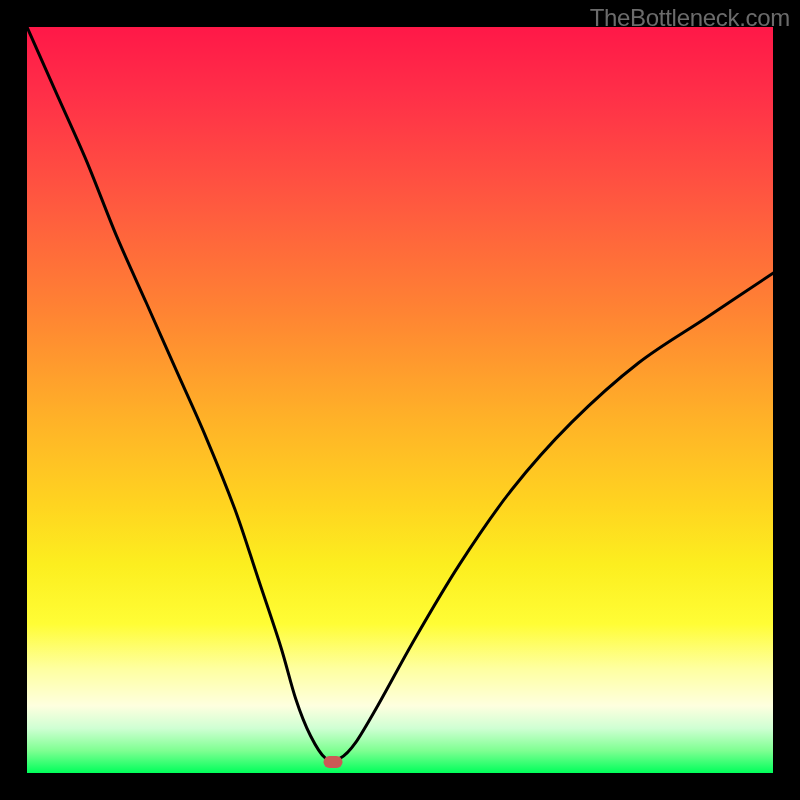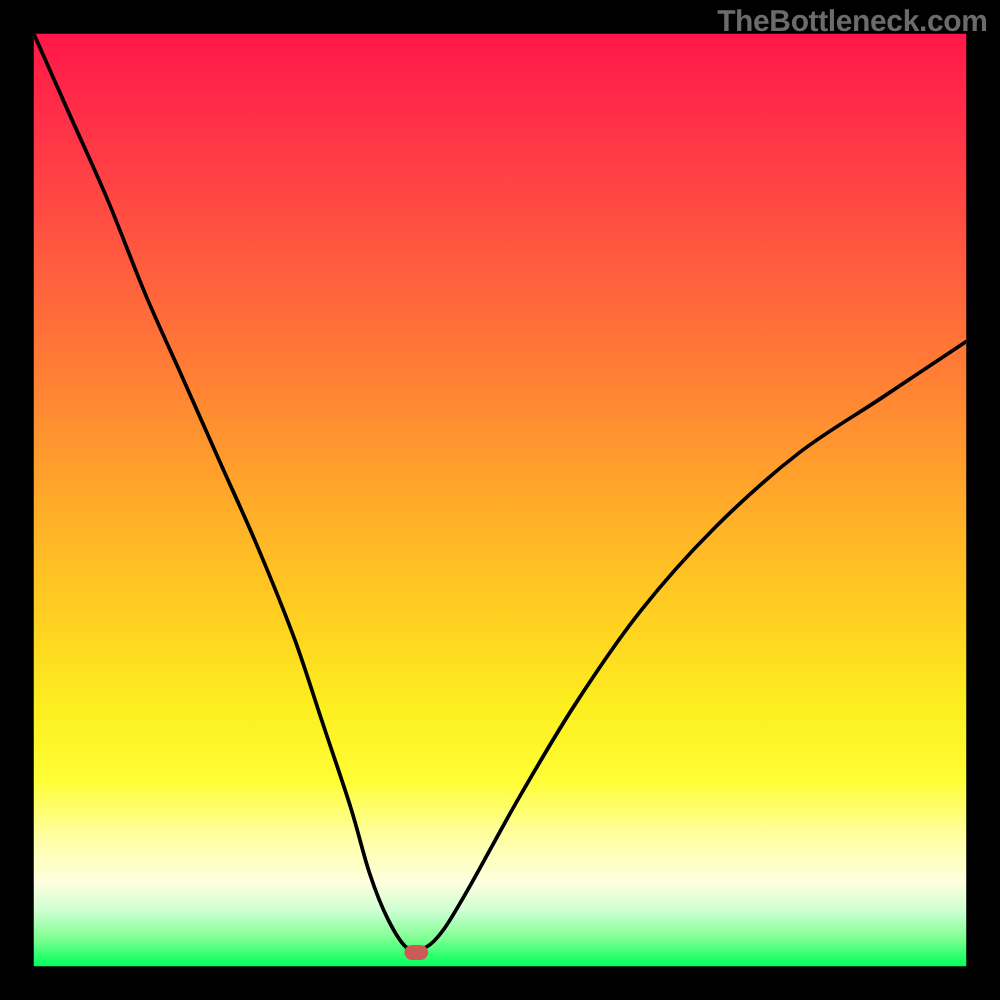--- a/index.html
+++ b/index.html
@@ -31,21 +31,21 @@
       #cfffd3 94%,
       #7fff92 97%,
       #00ff5a 100%);
   }
   .watermark {
     position: absolute;
     top: 4px;
     right: 10px;
     color: #6b6b6b;
     font-size: 24px;
-    font-weight: 700;
+    font-weight: 400;
     letter-spacing: -0.3px;
     z-index: 5;
   }
   svg.curve {
     position: absolute;
     left: 0;
     top: 0;
     width: 746px;
     height: 746px;
     z-index: 3;

